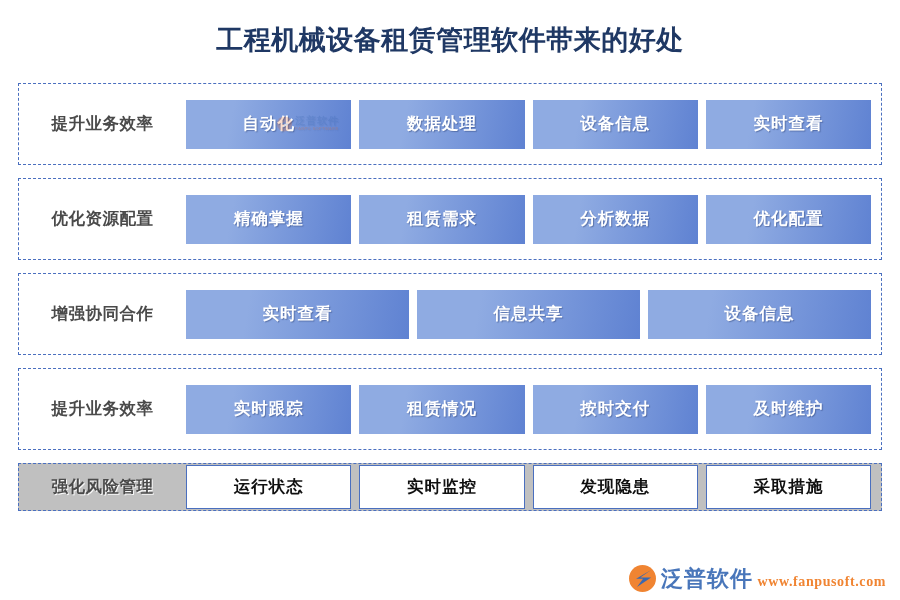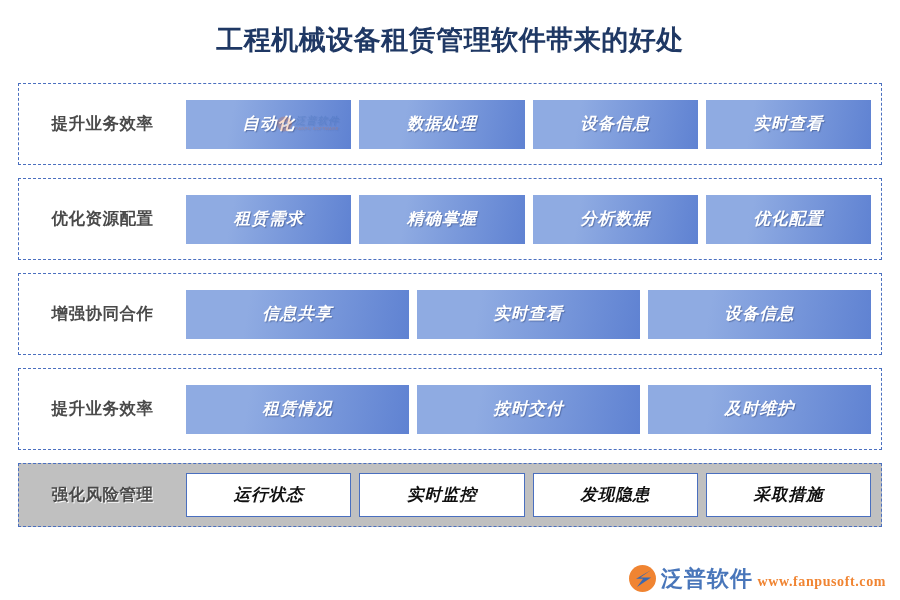--- a/index.html
+++ b/index.html
@@ -42,41 +42,40 @@
     border: 1px dashed #4a6fbf;
     box-sizing: border-box;
     height: 82px;
     margin-bottom: 13px;
     display: flex;
     align-items: center;
     background: #ffffff;
   }
   .row.row-highlight {
     background: #c0c0c0;
-    height: 64px;
+    height: 48px;
     margin-bottom: 9px;
   }
 
   .row-label {
     width: 167px;
     flex: 0 0 167px;
     text-align: center;
     font-size: 16.5px;
     font-weight: bold;
     color: #4a4a4a;
     text-shadow: 1px 1px 0 rgba(255,255,255,0.9);
     letter-spacing: 0.5px;
   }
 
   .cards {
     display: flex;
     flex: 1 1 auto;
     gap: 8px;
     padding-right: 10px;
-    font-style: italic;
   }
 
   .card {
     flex: 1 1 0;
     height: 49px;
     display: flex;
     align-items: center;
     justify-content: center;
     font-size: 16.5px;
     font-weight: bold;
@@ -209,50 +208,53 @@
         </div>
         <div class="card">
           <span>实时查看</span>
         </div>
       </div>
     </div>
     <div class="row">
       <div class="row-label">优化资源配置</div>
       <div class="cards">
         <div class="card">
+          <span>精确掌握</span>
+        </div>
+        <div class="card">
           <span>租赁需求</span>
         </div>
         <div class="card">
-          <span>精确掌握</span>
-        </div>
-        <div class="card">
           <span>分析数据</span>
         </div>
         <div class="card">
           <span>优化配置</span>
         </div>
       </div>
     </div>
     <div class="row">
       <div class="row-label">增强协同合作</div>
       <div class="cards">
         <div class="card">
+          <span>实时查看</span>
+        </div>
+        <div class="card">
           <span>信息共享</span>
         </div>
         <div class="card">
-          <span>实时查看</span>
-        </div>
-        <div class="card">
           <span>设备信息</span>
         </div>
       </div>
     </div>
     <div class="row">
       <div class="row-label">提升业务效率</div>
       <div class="cards">
+        <div class="card">
+          <span>实时跟踪</span>
+        </div>
         <div class="card">
           <span>租赁情况</span>
         </div>
         <div class="card">
           <span>按时交付</span>
         </div>
         <div class="card">
           <span>及时维护</span>
         </div>
       </div>

